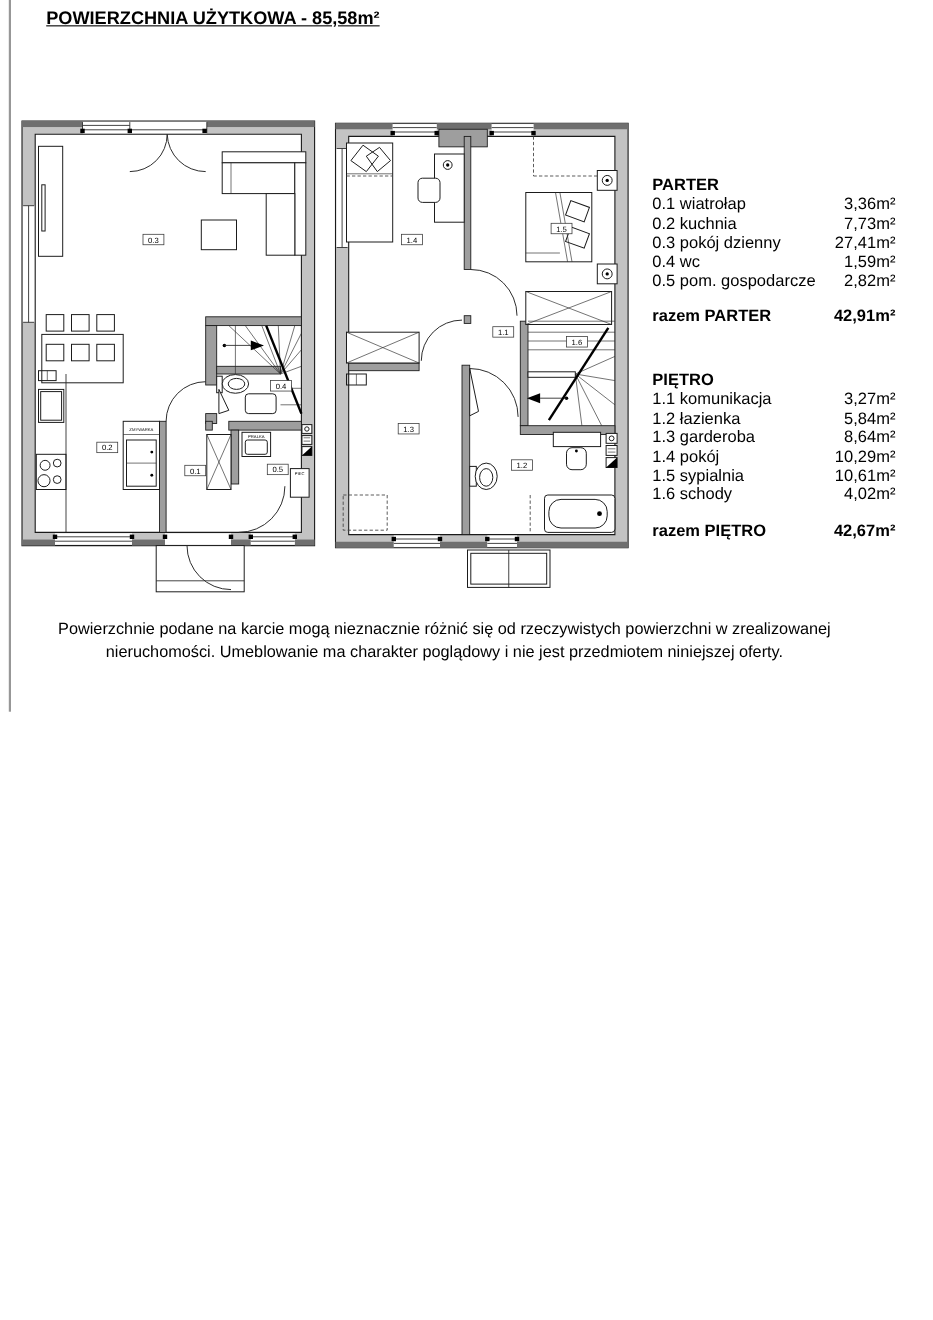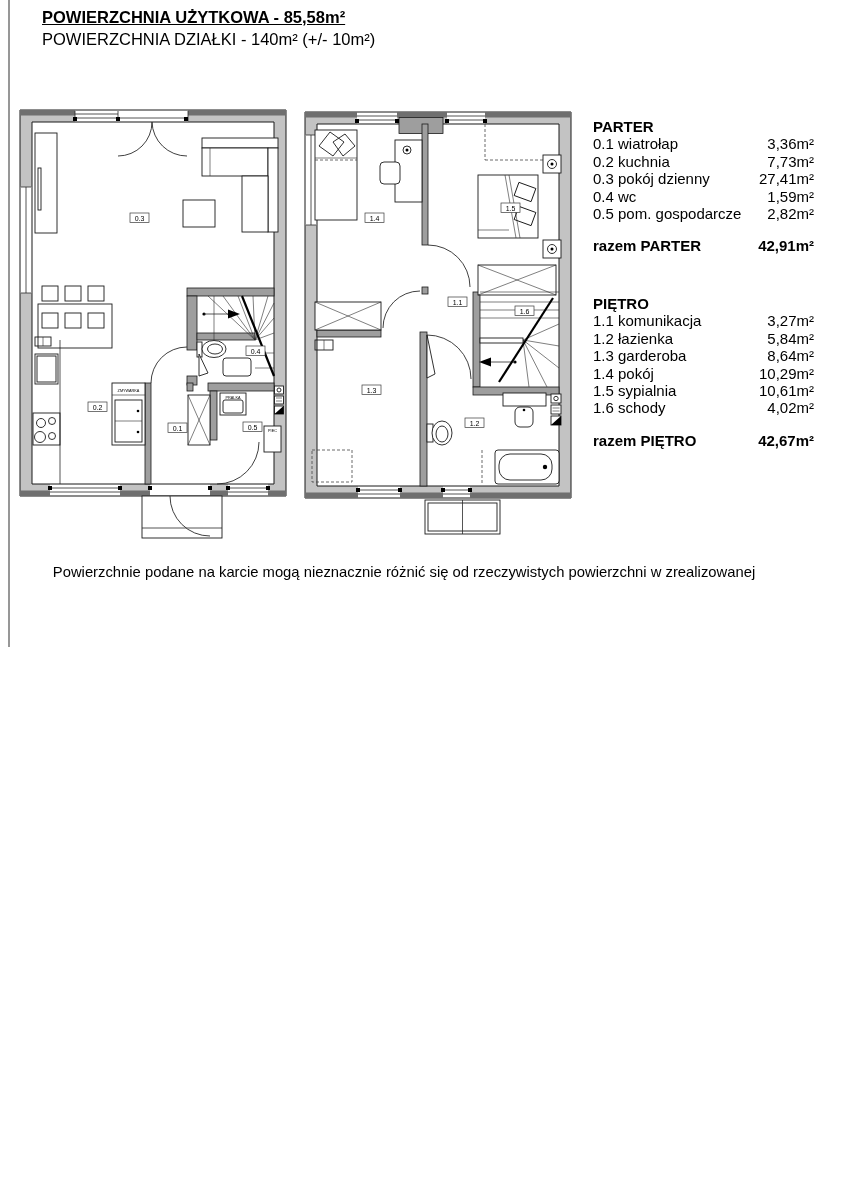--- a/index.html
+++ b/index.html
@@ -3,21 +3,21 @@
 <meta charset="utf-8">
 <style>
   html,body{margin:0;padding:0;}
   body{width:848px;height:1200px;background:#ffffff;position:relative;
        font-family:"Liberation Sans",sans-serif;color:#000;overflow:hidden;}
   .vline{position:absolute;left:8px;top:0;width:1.5px;height:647px;background:#979797;}
   .header{position:absolute;left:42px;top:7px;line-height:21.5px;font-size:16.5px;}
   .header .b{font-weight:bold;text-decoration:underline;}
   .legend{position:absolute;left:593px;width:221px;font-size:15px;line-height:17.4px;}
   .lg-parter{top:118px;} .lg-pietro{top:295px;}
-  .lg-title{font-weight:bold;}
+  .lg-title{font-weight:bold;margin-top:42px;}
   .lg-row{display:flex;justify-content:space-between;}
   .lg-total{display:flex;justify-content:space-between;font-weight:bold;margin-top:15px;}
   .footer{position:absolute;left:42px;top:562px;width:724px;font-size:14.8px;line-height:20.5px;text-align:center;}
   svg{position:absolute;}
   #plan-parter{left:18px;top:108px;}
   #plan-pietro{left:303px;top:110px;}
   svg .wall-ext{fill:#c3c3c3;stroke:#1a1a1a;stroke-width:1;fill-rule:evenodd;}
   svg .dark{fill:#6f6f6f;stroke:none;}
   svg .wall-int{fill:#9e9e9e;stroke:#1a1a1a;stroke-width:0.8;}
   svg .opn{fill:#ffffff;stroke:none;}
@@ -34,21 +34,20 @@
   svg .cut{stroke:#000;stroke-width:2.2;}
   svg .arrow{fill:#000;stroke:none;}
 </style>
 </head>
 <body>
 
 <div class="vline"></div>
 
 <div class="header">
   <div class="b">POWIERZCHNIA UŻYTKOWA - 85,58m²</div>
-  <div>POWIERZCHNIA DZIAŁKI - 140m² (+/- 10m²)</div>
 </div>
 
 <svg id="plan-parter" width="270" height="440" viewBox="0 0 270 440">
   <g>
     <path class="wall-ext" d="M2,2 H268 V388 H2 Z M14,14 V376 H256 V14 Z"></path>
     <rect class="dark" x="2" y="2" width="55" height="5.5"></rect>
     <rect class="dark" x="170" y="2" width="98" height="5.5"></rect>
     <rect class="dark" x="2" y="382.5" width="30" height="5.5"></rect>
     <rect class="dark" x="102" y="382.5" width="30" height="5.5"></rect>
     <rect class="dark" x="192" y="382.5" width="18" height="5.5"></rect>
@@ -455,13 +454,14 @@
     <span>4,02m²</span>
   </div>
   <div class="lg-total">
     <span>razem PIĘTRO</span>
     <span>42,67m²</span>
   </div>
 </div>
 
 <div class="footer">
   <div>Powierzchnie podane na karcie mogą nieznacznie różnić się od rzeczywistych powierzchni w zrealizowanej</div>
+  <div>nieruchomości. Umeblowanie ma charakter poglądowy i nie jest przedmiotem niniejszej oferty.</div>
 </div>
 
 </body></html>

